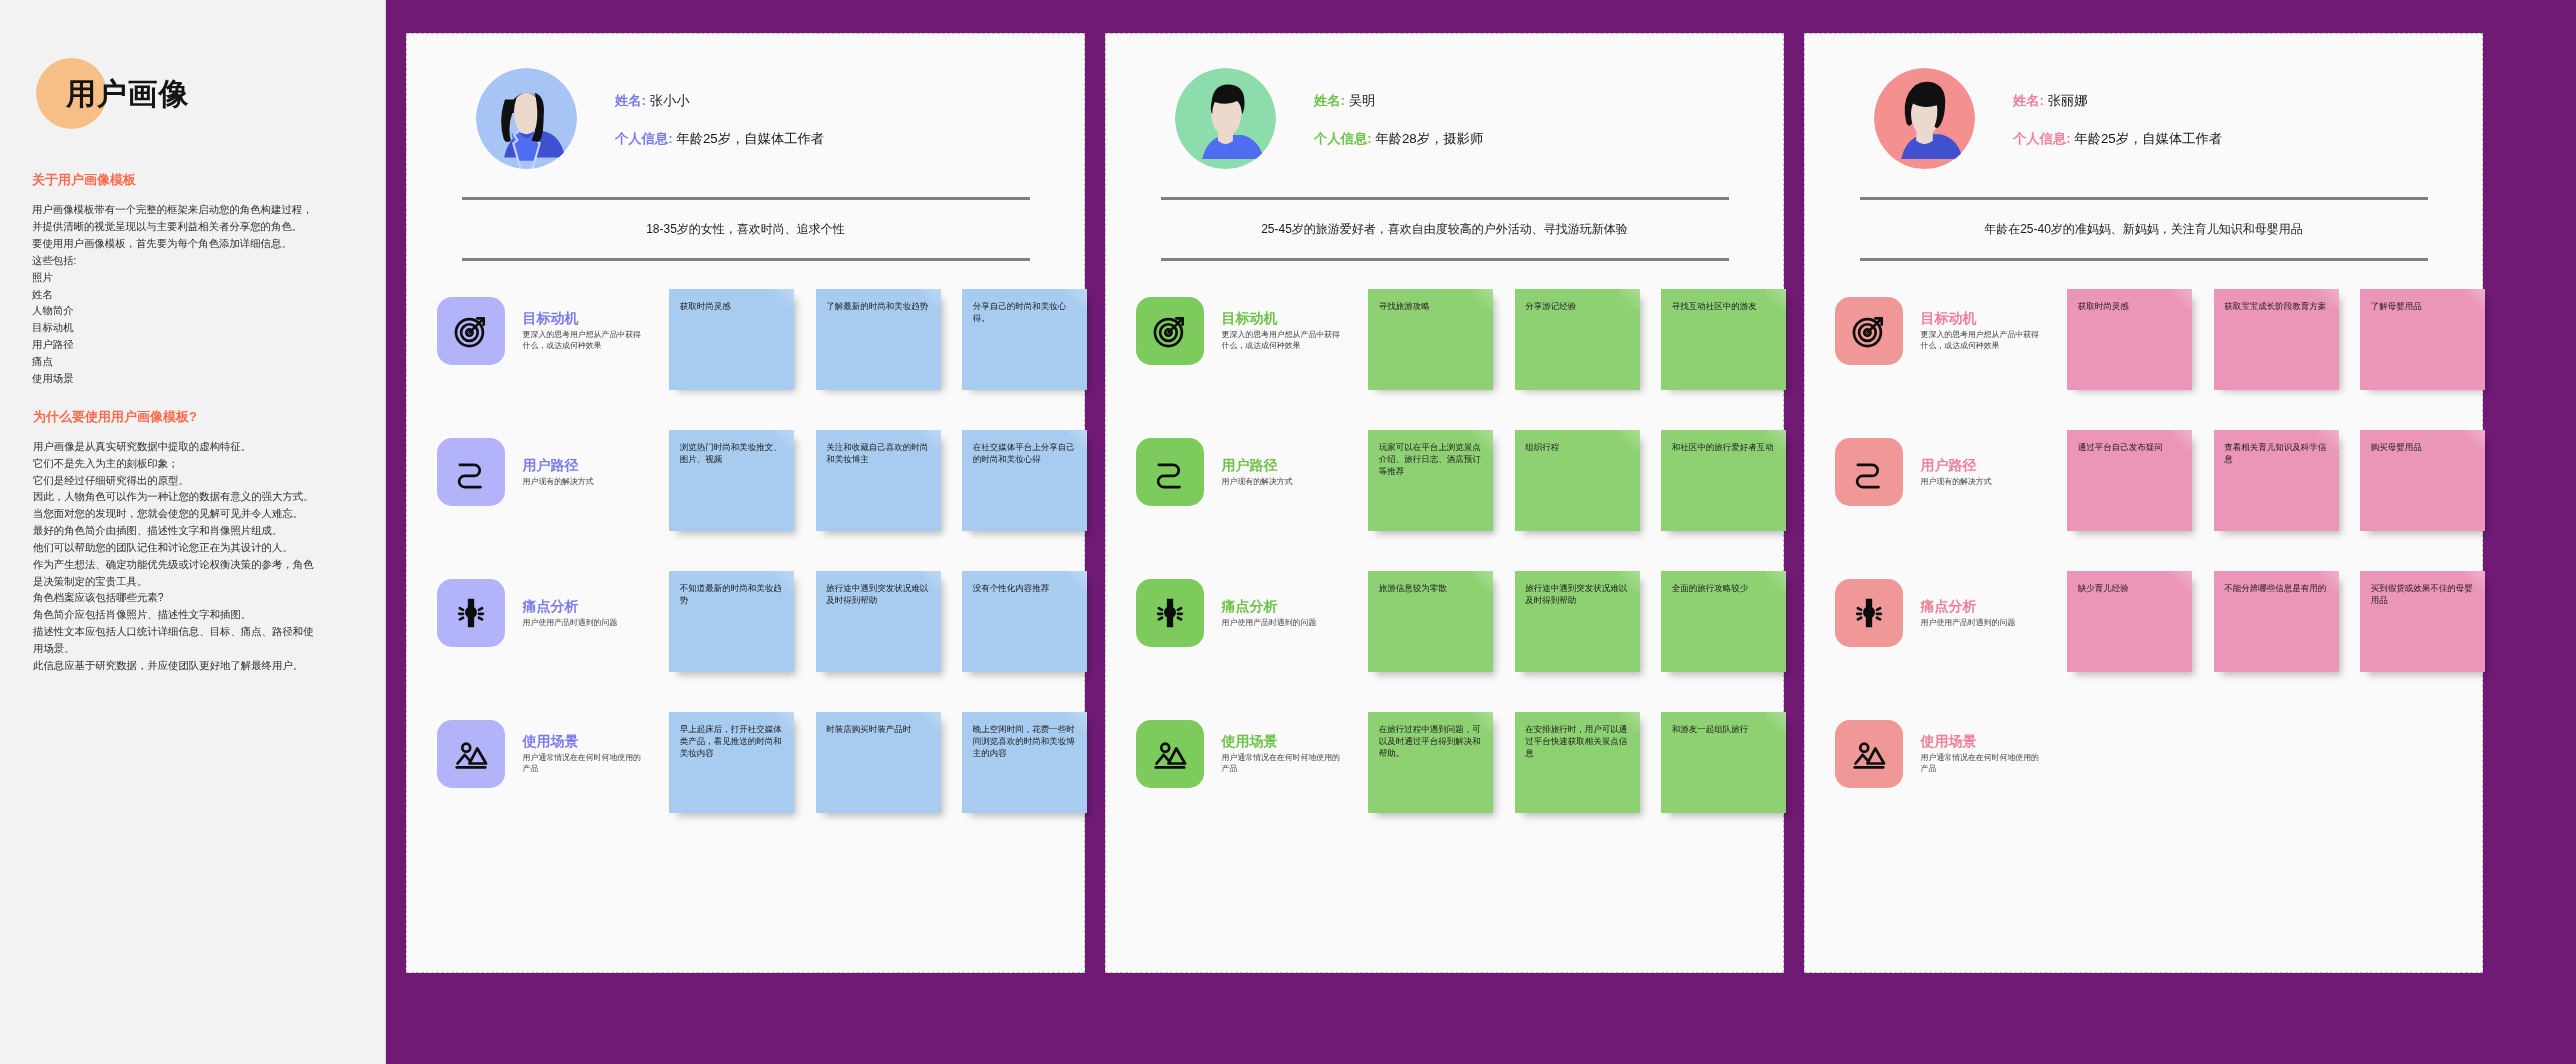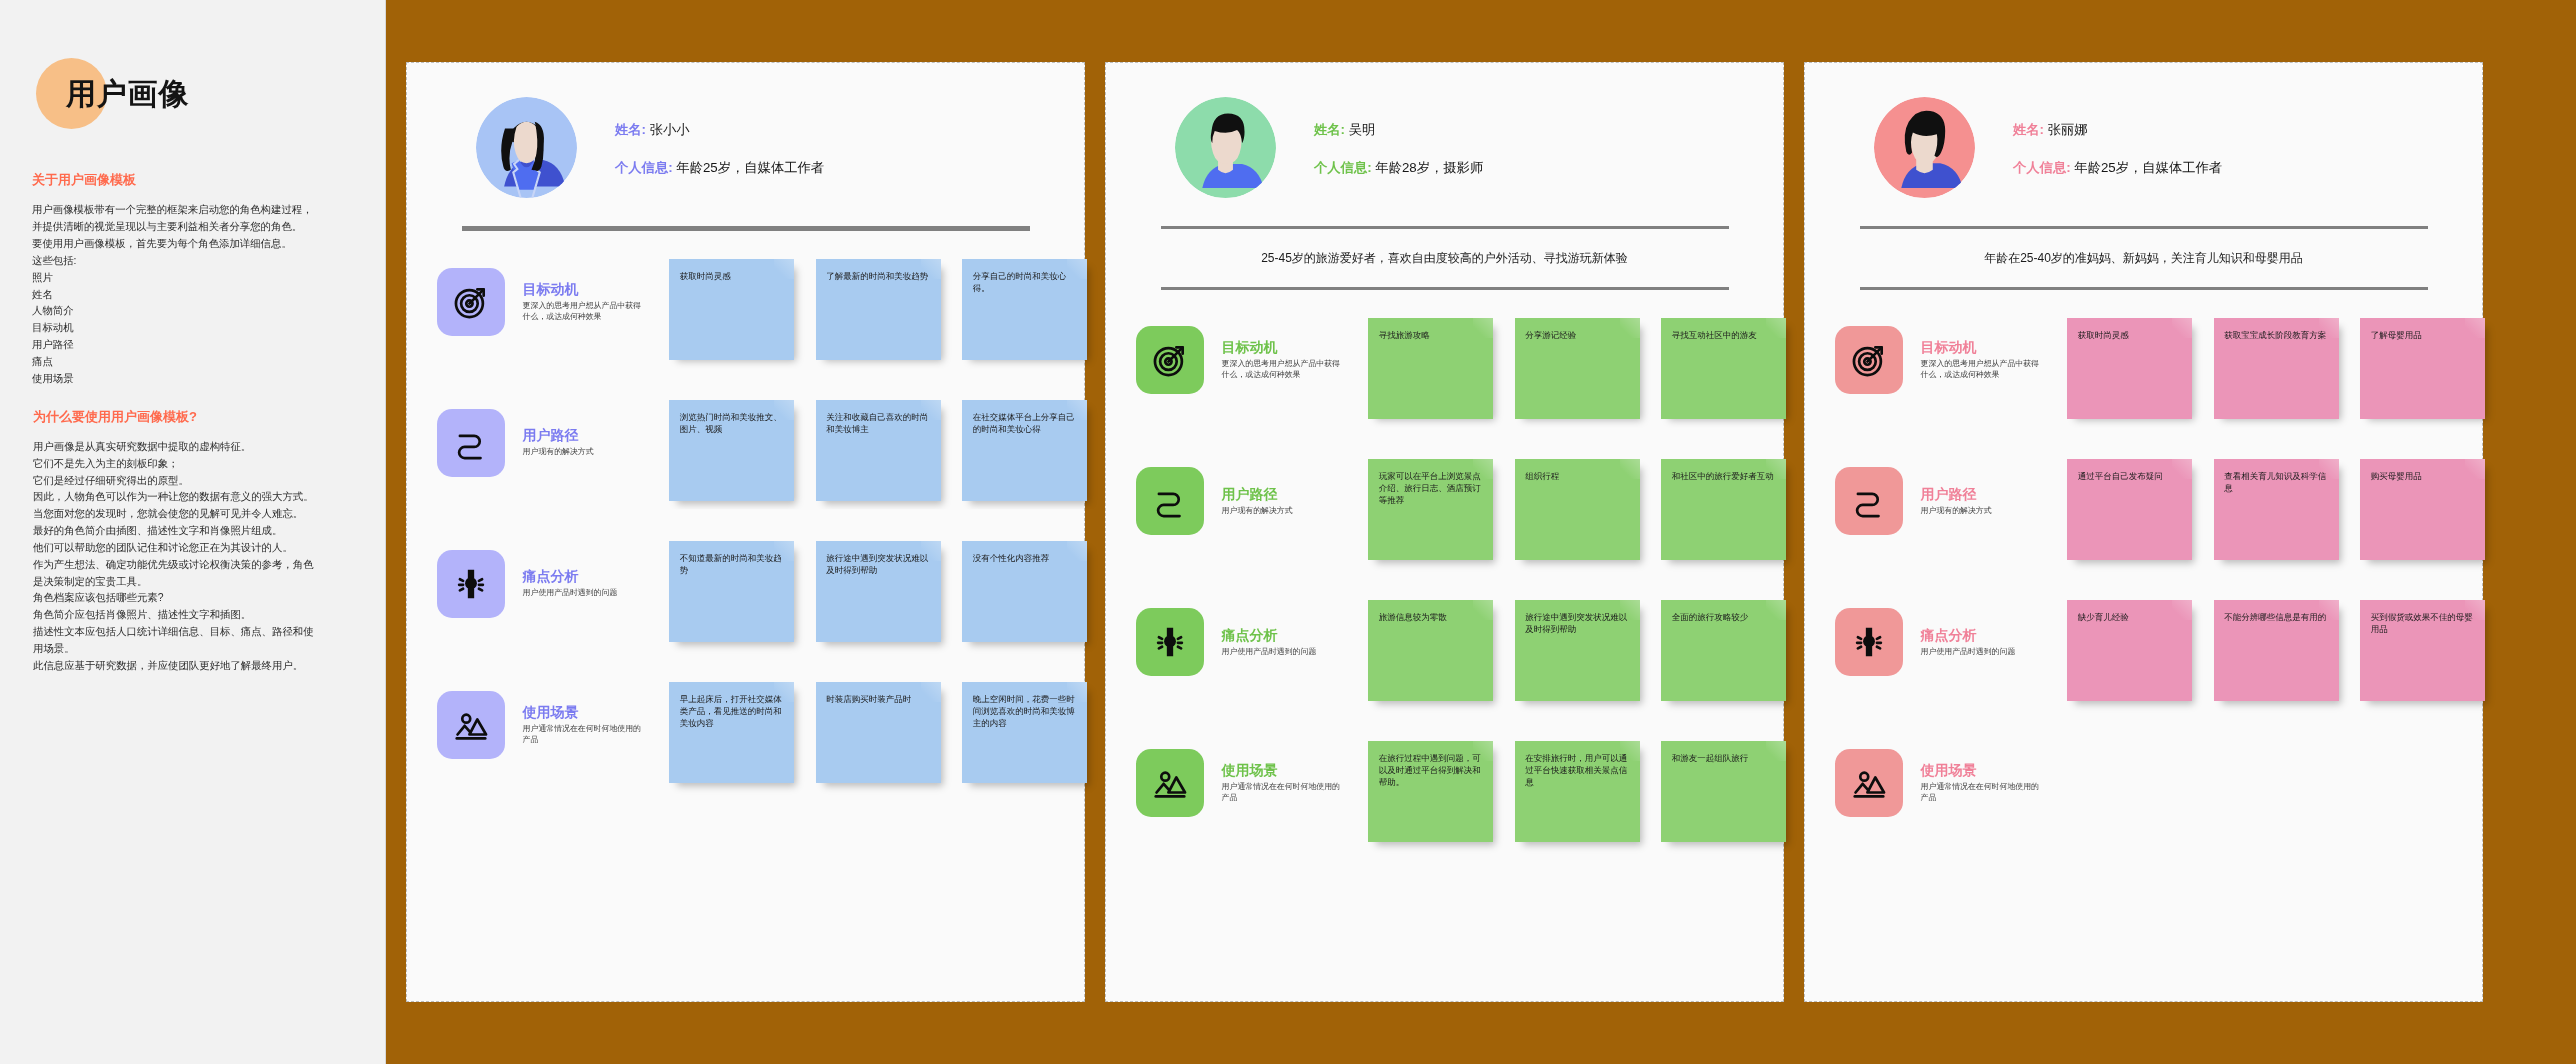--- a/index.html
+++ b/index.html
@@ -38,23 +38,23 @@
   }
   .sb-h.second{margin-top:20px;}
   .sb-p{
     color:#2b2b2b;font-size:10.4px;line-height:1.62;
     margin:0;white-space:pre-line;
   }
   .sb-block1{margin-top:45px;padding-left:32px;}
 
   
   .board{
-    flex:1;position:relative;background:#a16207;
-    display:flex;align-items:center;
-    padding-left:20px;
+    flex:1;position:relative;background:#701a75;
+    display:flex;align-items:flex-start;
+    padding-top:33px;padding-left:20px;
     gap:20px;
   }
   .persona{
     width:679px;height:940px;
     border:1.7px dashed #bdbdbd;
     background:#fafafa;
     box-sizing:border-box;
     position:relative;
     padding:0 23px;
   }
@@ -172,20 +172,21 @@
           <span>张小小</span>
         </div>
         <div class="p-row">
           <span class="p-key" style="color:#7b7bf0">个人信息:</span>
           <span>年龄25岁，自媒体工作者</span>
         </div>
       </div>
     </div>
     <div class="p-bio-wrap">
       <div class="rule"></div>
+      <div class="p-bio">18-35岁的女性，喜欢时尚、追求个性</div>
       <div class="rule"></div>
     </div>
     <div class="sections">
       <div class="section">
         <div class="cat">
           <div class="cat-icon" style="background:#b3b3fa">
                 <svg width="38" height="38" viewBox="0 0 48 48">
                   <circle cx="22" cy="26" r="17" stroke="#0d0d0d" fill="none" stroke-width="3.4" stroke-linecap="round" stroke-linejoin="round"></circle>
                   <circle cx="22" cy="26" r="10.5" stroke="#0d0d0d" fill="none" stroke-width="3.4" stroke-linecap="round" stroke-linejoin="round"></circle>
                   <circle cx="22" cy="26" r="4" stroke="#0d0d0d" fill="none" stroke-width="3.4" stroke-linecap="round" stroke-linejoin="round"></circle>

